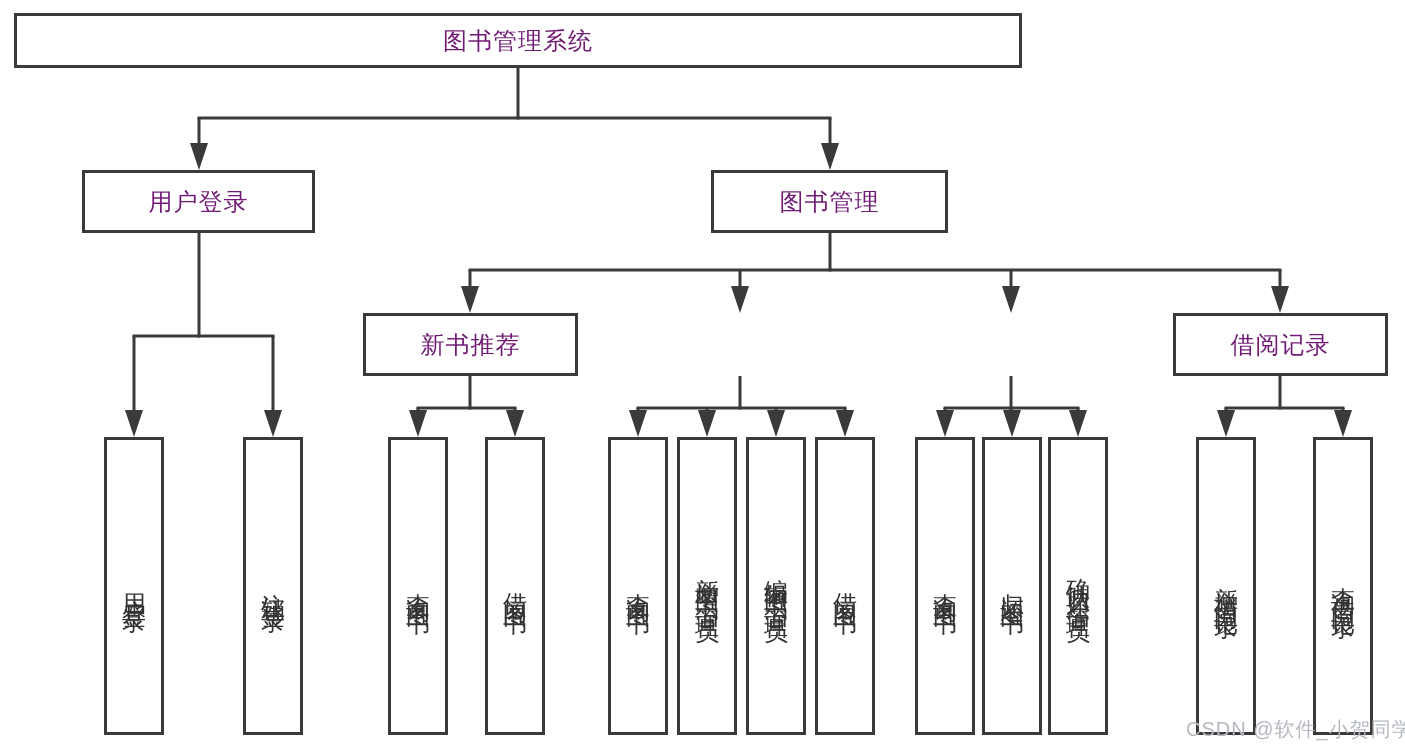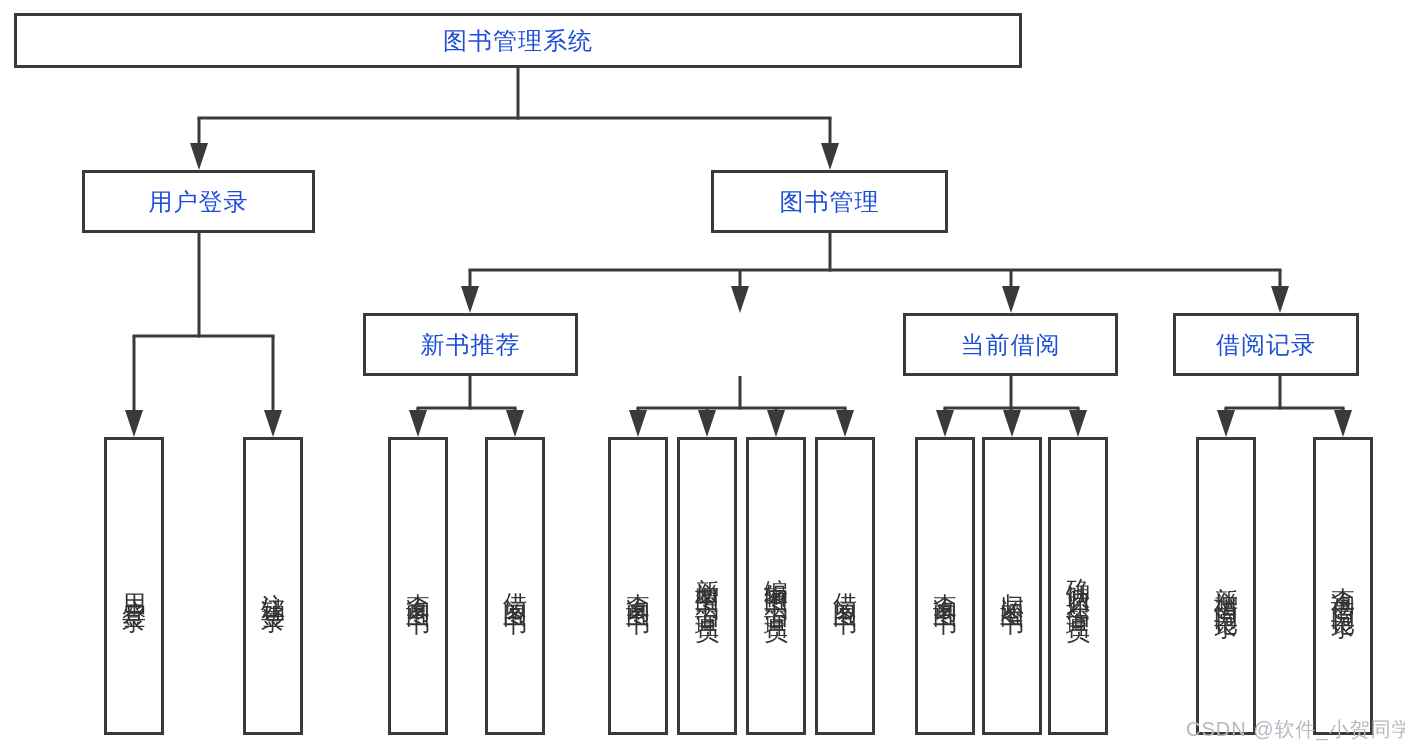--- a/index.html
+++ b/index.html
@@ -20,21 +20,21 @@
   .node {
     position: absolute;
     box-sizing: border-box;
     border: 3px solid #3a3a3a;
     background: #ffffff;
     display: flex;
     align-items: center;
     justify-content: center;
     font-size: 24px;
     letter-spacing: 1px;
-    color: #1d4ed8;
+    color: #701a75;
     line-height: 1;
   }
   .hnode { height: 63px; top: 170px; }
   .l3 { top: 313px; }
   .root {
     left: 14px; top: 13px;
     width: 1008px; height: 55px;
   }
   .leaf {
     position: absolute;
@@ -137,22 +137,21 @@
       <polygon points="1334,410 1352,410 1343,437"></polygon>
     </g>
   </svg>
 
   <div class="node root">图书管理系统</div>
 
   <div class="node hnode" style="left:82px; width:233px;">用户登录</div>
   <div class="node hnode" style="left:711px; width:237px;">图书管理</div>
 
   <div class="node hnode l3" style="left:363px; width:215px;">新书推荐</div>
-  <div class="node hnode l3" style="left:903px; width:215px;">当前借阅</div>
-  <div class="node hnode l3" style="left:1173px; width:186px;">借阅记录</div>
+  <div class="node hnode l3" style="left:1173px; width:215px;">借阅记录</div>
 
   <div class="leaf" style="left:104px;">用户登录</div>
   <div class="leaf" style="left:243px;">注销登录</div>
 
   <div class="leaf" style="left:388px;">查询图书</div>
   <div class="leaf" style="left:485px;">借阅图书</div>
 
   <div class="leaf" style="left:608px;">查询图书</div>
   <div class="leaf" style="left:677px;">新增图书（管理员）</div>
   <div class="leaf" style="left:746px;">编辑图书（管理员）</div>

